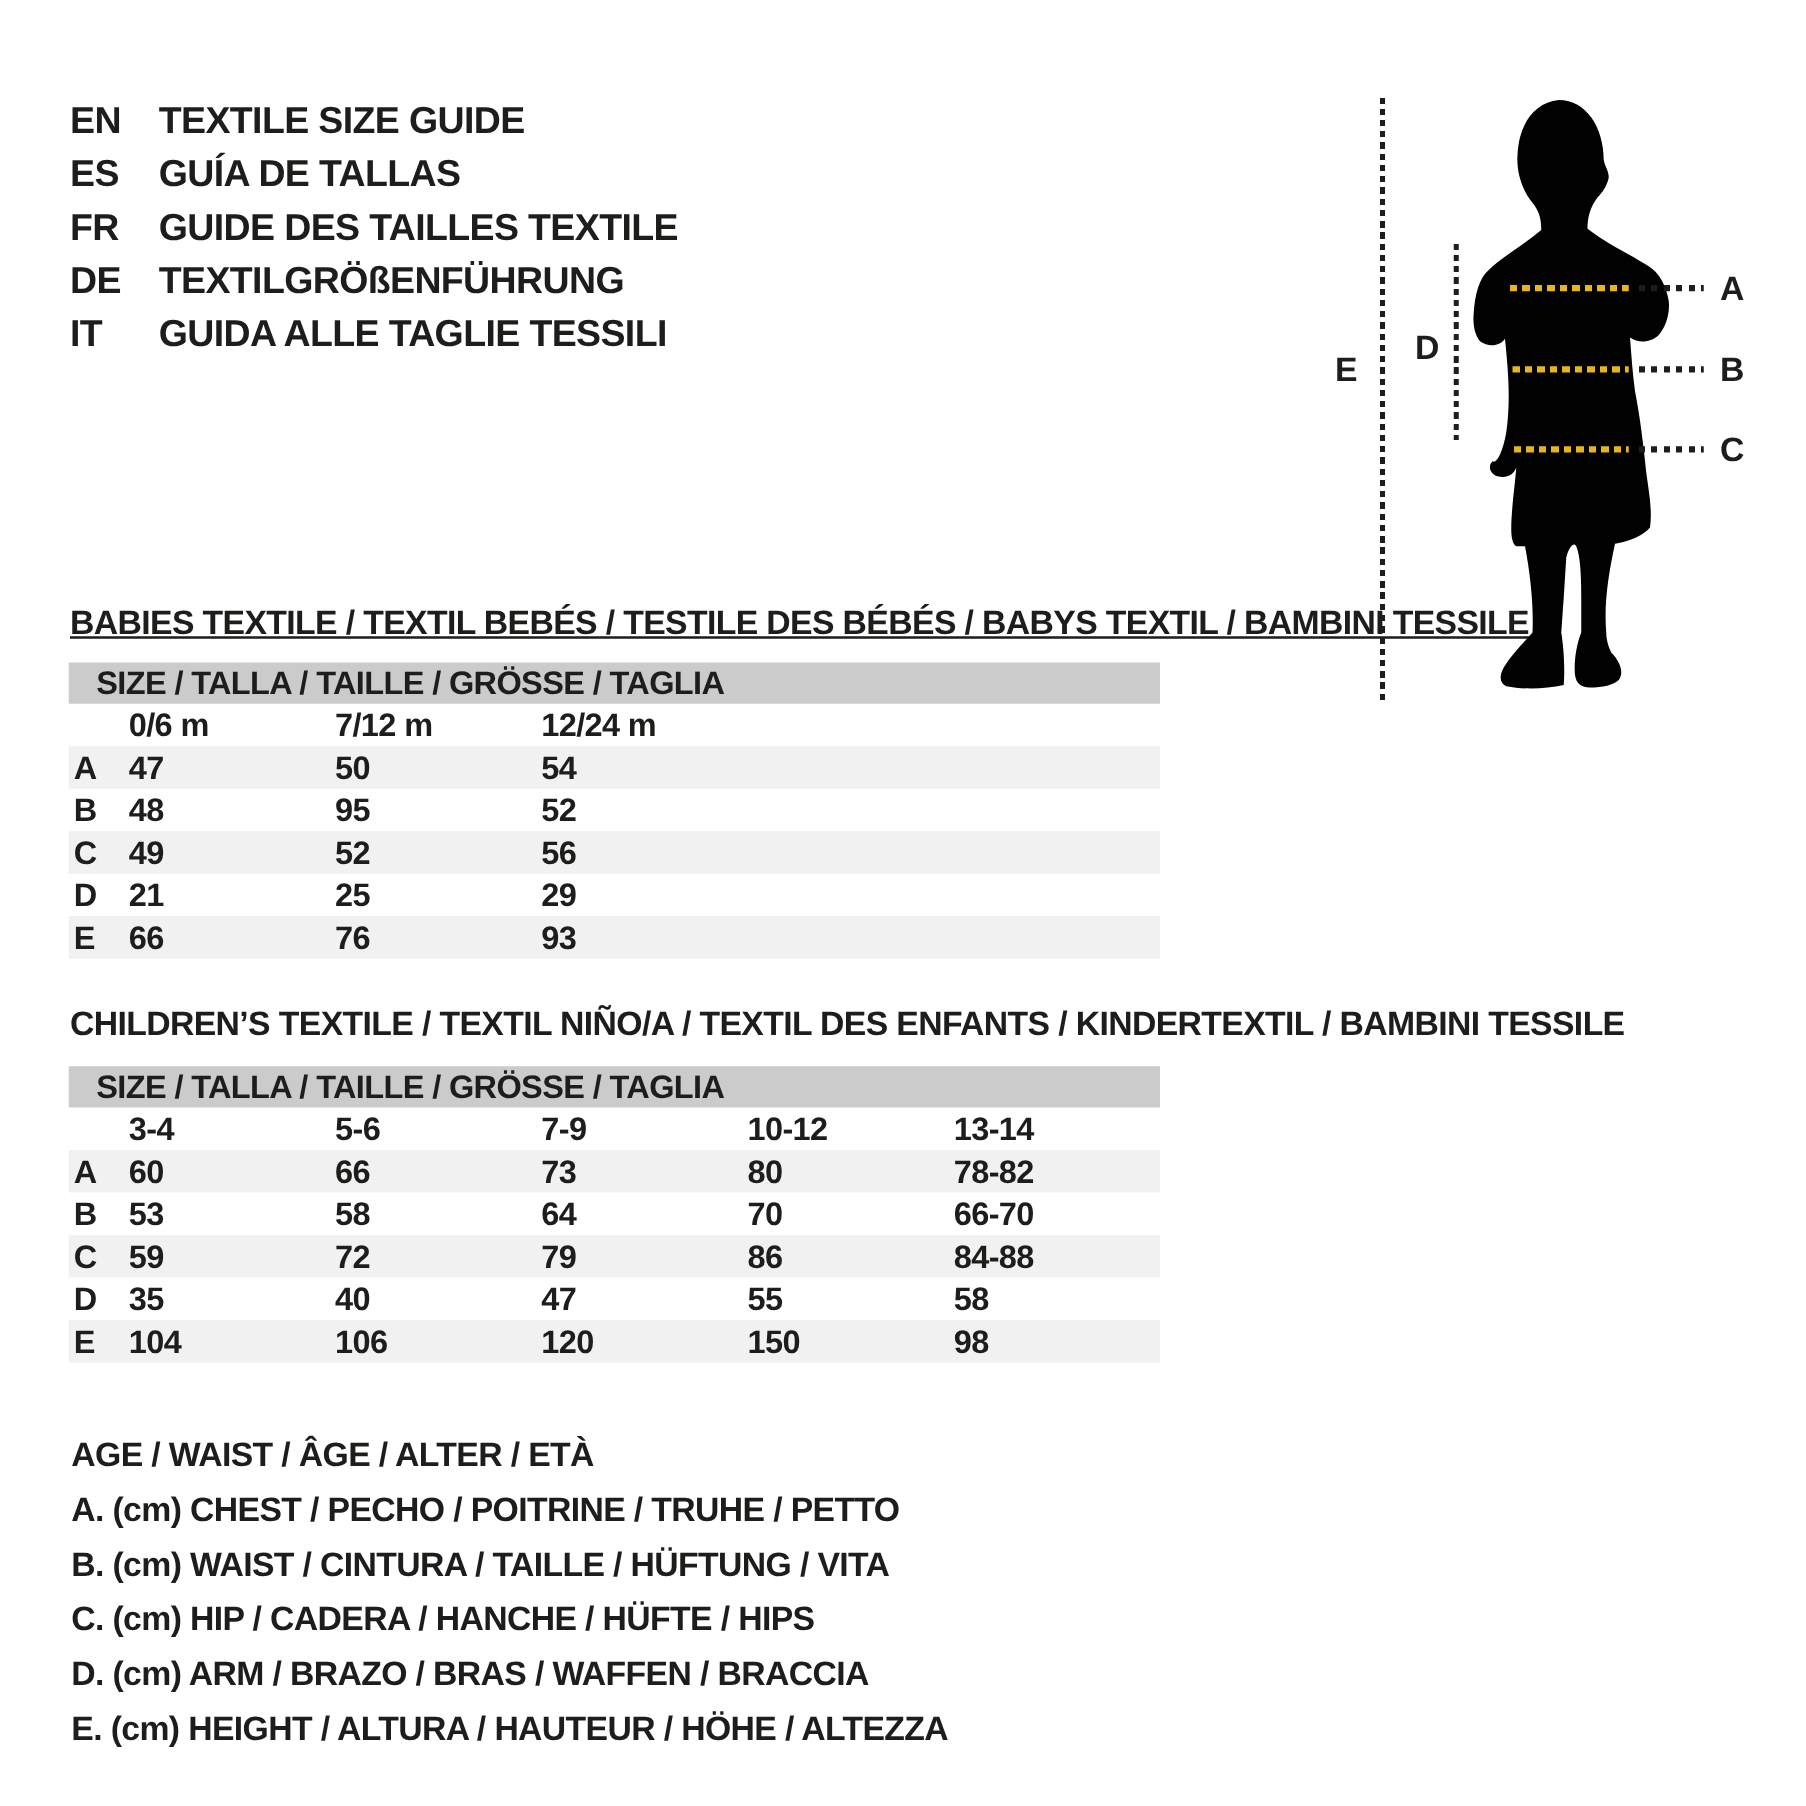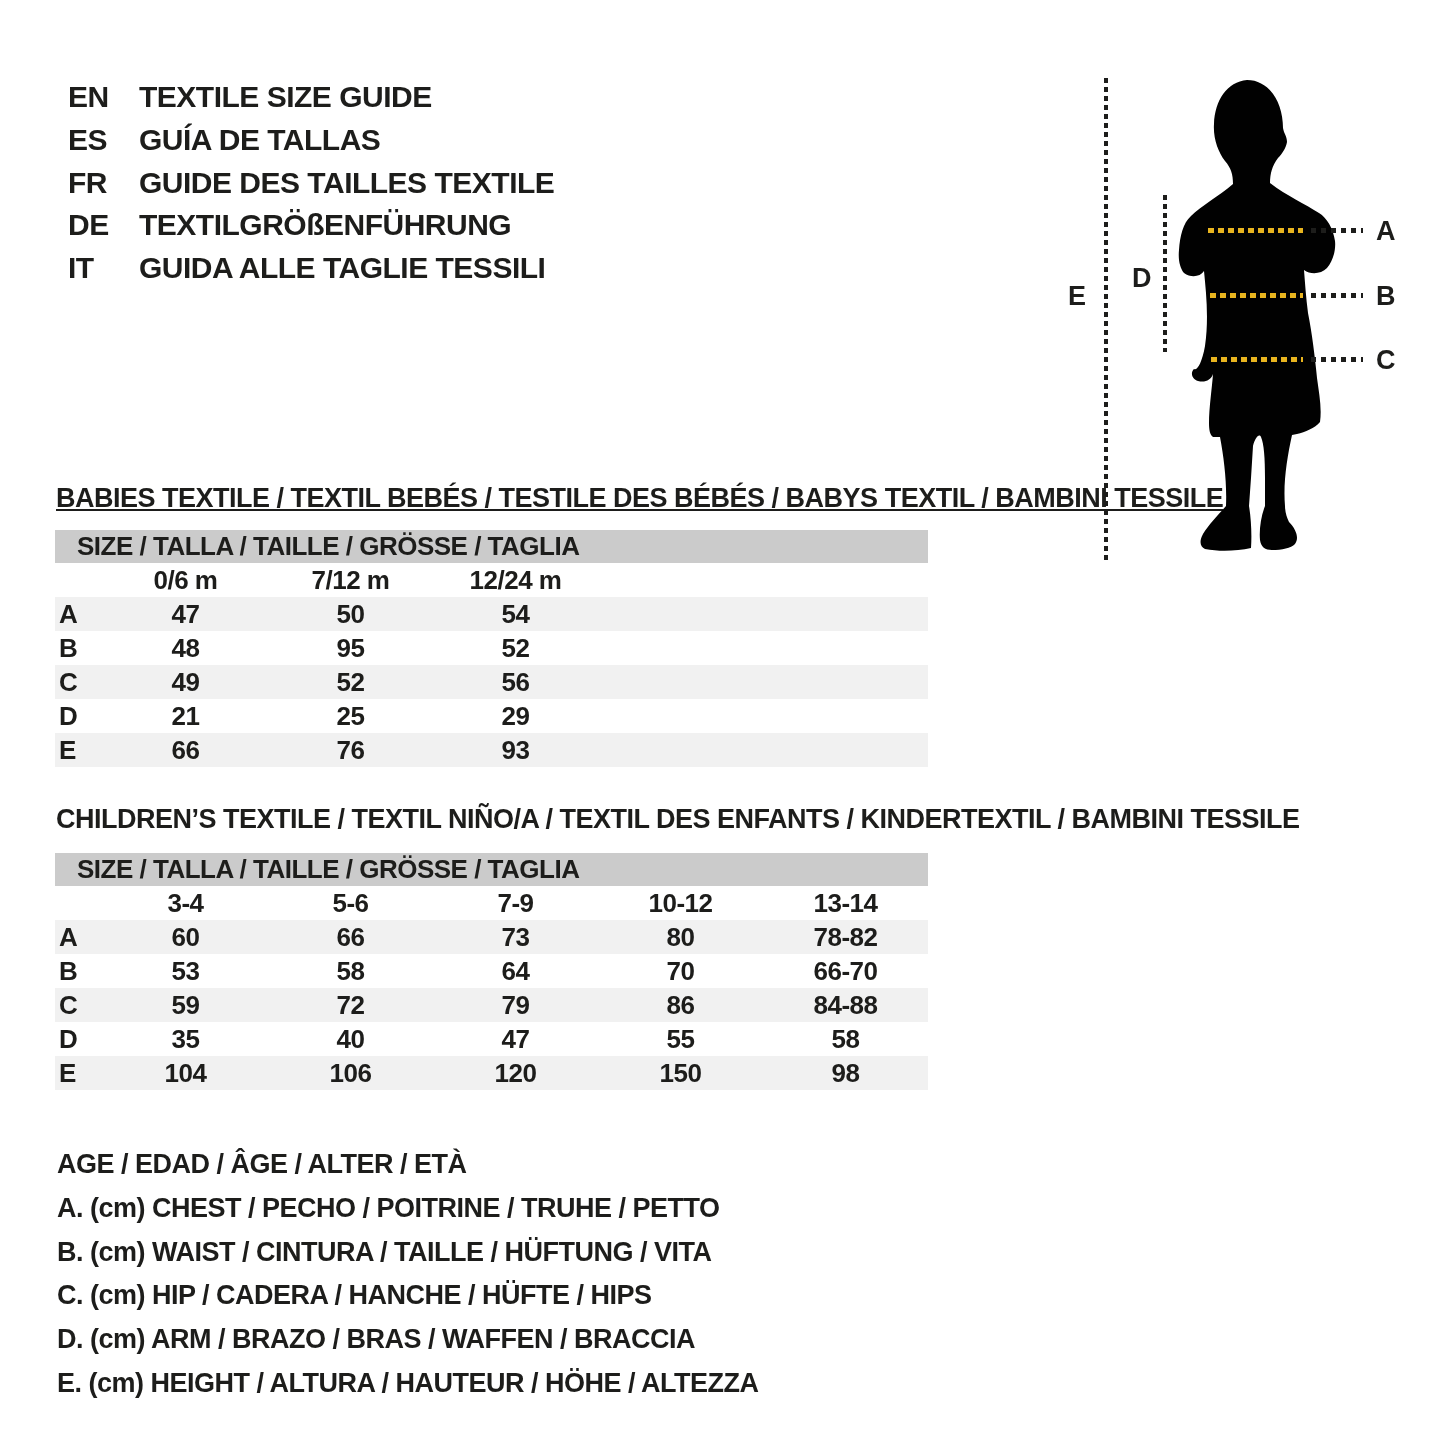--- a/index.html
+++ b/index.html
@@ -3,32 +3,32 @@
 <meta charset="utf-8">
 <style>
   html,body{margin:0;padding:0;background:#fff;}
   #canvas{
     position:relative;width:1445px;height:1445px;background:#ffffff;
     font-family:"Liberation Sans", sans-serif;color:#1d1d1b;overflow:hidden;
     letter-spacing:-0.5px;
   }
   .abs{position:absolute;}
   
-  #lang-header{left:68px;top:76px;font-size:30px;font-weight:bold;line-height:42.8px;}
+  #lang-header{left:56px;top:76px;font-size:30px;font-weight:bold;line-height:42.8px;}
   .lang-row{display:flex;}
   .lang-code{width:71px;flex:0 0 71px;}
   
   .section-title{left:56px;font-size:27px;font-weight:bold;white-space:nowrap;}
   
   .size-table{left:55px;width:873px;font-size:26px;font-weight:bold;}
   .bar{height:33px;background:#cbcbcb;line-height:33px;padding-left:22px;box-sizing:border-box;}
   .trow{display:flex;height:34px;line-height:34px;}
   .trow.stripe{background:#f1f1f1;}
   .tlabel{width:48px;flex:0 0 48px;padding-left:4px;box-sizing:border-box;}
-  .tcell{width:165px;flex:0 0 165px;text-align:center;}
+  .tcell{width:165px;flex:0 0 165px;text-align:left;}
   
   #legend{left:57px;top:1143px;font-size:27px;font-weight:bold;line-height:43.8px;white-space:nowrap;}
   
   .vdash{width:4px;background:repeating-linear-gradient(to bottom,#1d1d1b 0 5px,transparent 5px 9px);}
   .hdash-y{height:5px;background:repeating-linear-gradient(to right,#e8b41f 0 6px,transparent 6px 10px);z-index:3;}
   .hdash-k{height:5px;background:repeating-linear-gradient(to right,#1d1d1b 0 5px,transparent 5px 10px);z-index:3;}
   .measure-label{font-size:27px;font-weight:bold;line-height:28px;z-index:4;}
   #child-svg{z-index:1;}
 </style>
 </head>
@@ -227,21 +227,21 @@
       <div class="tlabel">E</div>
       <div class="tcell">104</div>
       <div class="tcell">106</div>
       <div class="tcell">120</div>
       <div class="tcell">150</div>
       <div class="tcell">98</div>
     </div>
   </div>
 
   <div class="abs" id="legend">
-    <div>AGE / EDAD / ÂGE / ALTER / ETÀ</div>
+    <div>AGE / WAIST / ÂGE / ALTER / ETÀ</div>
     <div>A. (cm) CHEST / PECHO / POITRINE / TRUHE / PETTO</div>
     <div>B. (cm) WAIST / CINTURA / TAILLE / HÜFTUNG / VITA</div>
     <div>C. (cm) HIP / CADERA / HANCHE / HÜFTE / HIPS</div>
     <div>D. (cm) ARM / BRAZO / BRAS / WAFFEN / BRACCIA</div>
     <div>E. (cm) HEIGHT / ALTURA / HAUTEUR / HÖHE / ALTEZZA</div>
   </div>
 
 </div>
 
 </body></html>

